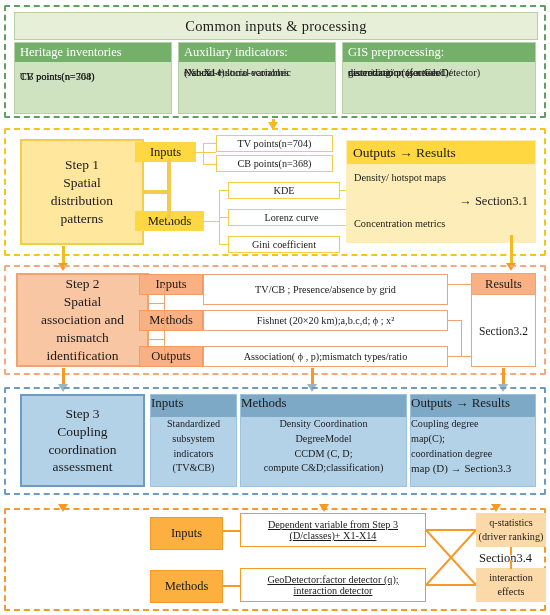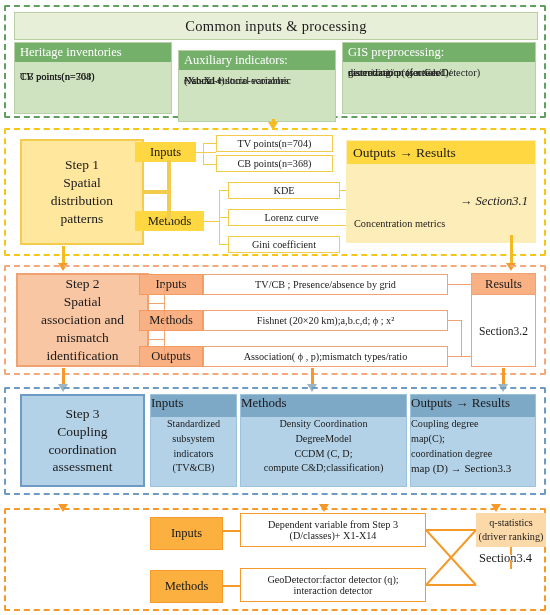--- a/index.html
+++ b/index.html
@@ -28,21 +28,21 @@
     font-size:14.5px;letter-spacing:.3px;
   }
   .col{position:absolute;box-sizing:border-box;background:#cfe3c0;border:1px solid #b7d0a5;}
   .col .hd{
     background:#74b06a;color:#ffffff;
     padding:2px 5px;font-size:12.5px;white-space:nowrap;
   }
   .col .bd{padding:4px 5px 3px 5px;font-size:10.3px;line-height:1.45;}
   .col .bd .ln{white-space:nowrap;}
   .col-a{left:14px;top:42px;width:158px;height:72px;}
-  .col-b{left:178px;top:42px;width:158px;height:72px;margin-top:8px;}
+  .col-b{left:178px;top:42px;width:158px;height:72px;}
   .col-c{left:342px;top:42px;width:194px;height:72px;}
   .col-a .bd .ln{margin:4px 0 7px 0;}
 
   
   .steplabel{
     position:absolute;box-sizing:border-box;
     display:flex;align-items:center;justify-content:center;text-align:center;
     font-size:13.5px;line-height:1.32;
   }
   .sl1{left:20px;top:139px;width:124px;height:106px;background:#ffe79e;border:2px solid #f3cc4d;}
@@ -61,35 +61,35 @@
   .tag-g{background:#fbb040;border:1px solid #f59a28;}
 
   
   .wbox{
     position:absolute;box-sizing:border-box;background:#ffffff;
     display:flex;align-items:center;justify-content:center;text-align:center;
     font-size:10.2px;white-space:nowrap;
   }
   .wb-y{border:1px solid #f3cc4d;}
   .wb-o{border:1px solid #f0a273;}
-  .wb-g{border:1.6px solid #f59a28;}
+  .wb-g{border:1.6px solid #f59a28;text-decoration:underline;}
 
   
   .panel{position:absolute;box-sizing:border-box;}
   .panel .phd{
     font-size:13px;display:flex;align-items:center;padding-left:6px;
     white-space:nowrap;height:22px;
   }
   .panel .pbd{font-size:10.3px;line-height:1.5;padding:5px 6px;}
 
   .pan-s1{left:346px;top:140px;width:190px;height:103px;background:#fdeeb9;border:1px solid #fdeeb9;}
   .pan-s1 .phd{background:#ffd740;height:23px;font-size:13.5px;}
   .pan-s1 .pbd{position:relative;height:78px;}
   .s1-line-a{position:absolute;left:7px;top:6px;}
-  .s1-line-b{position:absolute;right:7px;top:28px;font-style:italic;}
+  .s1-line-b{position:absolute;right:7px;top:28px;}
   .s1-line-c{position:absolute;left:7px;top:52px;}
 
   .pan-s3-col{position:absolute;box-sizing:border-box;background:#b4d2e7;border:1px solid #9cc3dd;}
   .pan-s3-col .phd{background:#7ea9c6;justify-content:center;padding-left:0;height:22px;font-size:13px;}
   .pan-s3-col .pbd{font-size:10.2px;line-height:1.45;text-align:center;}
 
   
   .s2res{position:absolute;left:471px;top:273px;width:65px;height:94px;box-sizing:border-box;
          background:#ffffff;border:1px solid #f0a273;}
   .s2res .hd{background:#f9b184;border-bottom:1px solid #f0a273;height:20px;
@@ -191,20 +191,21 @@
   <div class="ln h cy" style="left:204px;top:221px;width:16px;"></div>
   <div class="ln v cy" style="left:219px;top:190px;height:55px;"></div>
   <div class="ln h cy" style="left:219px;top:190px;width:9px;"></div>
   <div class="ln h cy" style="left:219px;top:217px;width:9px;"></div>
   <div class="ln h cy" style="left:219px;top:244px;width:9px;"></div>
   <div class="ln h cy" style="left:340px;top:190px;width:8px;"></div>
 
   <div class="panel pan-s1">
     <div class="phd">Outputs → Results</div>
     <div class="pbd">
+      <div class="s1-line-a">Density/ hotspot maps</div>
       <div class="s1-line-b" style="font-size:12.5px;">→ Section3.1</div>
       <div class="s1-line-c">Concentration metrics</div>
     </div>
   </div>
 
   <div class="vstem vs-y" style="left:62px;top:246px;height:22px;"></div>
   <div class="arrowdown ad-o" style="left:58px;top:263px;"></div>
   <div class="vstem vs-y" style="left:510px;top:235px;height:33px;"></div>
   <div class="arrowdown ad-o" style="left:506px;top:263px;"></div>
 
@@ -214,21 +215,21 @@
     <div>
       <div>Step  2</div>
       <div>Spatial</div>
       <div>association and</div>
       <div>mismatch</div>
       <div>identification</div>
     </div>
   </div>
 
   <div class="tag tag-o" style="left:139px;top:274px;width:64px;height:21px;">Inputs</div>
-  <div class="wbox wb-o" style="left:203px;top:274px;width:245px;height:21px;">TV/CB ; Presence/absence by  grid</div>
+  <div class="wbox wb-o" style="left:203px;top:274px;width:245px;height:31px;">TV/CB ; Presence/absence by  grid</div>
 
   <div class="tag tag-o" style="left:139px;top:310px;width:64px;height:21px;">Methods</div>
   <div class="wbox wb-o" style="left:203px;top:310px;width:245px;height:21px;">Fishnet (20×20 km);a,b.c,d; ϕ ; x²</div>
 
   <div class="tag tag-o" style="left:139px;top:346px;width:64px;height:21px;">Outputs</div>
   <div class="wbox wb-o" style="left:203px;top:346px;width:245px;height:21px;">Association( ϕ , p);mismatch types/ratio</div>
 
   <div class="ln h co" style="left:149px;top:303px;width:16px;"></div>
   <div class="ln h co" style="left:149px;top:339px;width:16px;"></div>
   <div class="ln v co" style="left:164px;top:285px;height:71px;"></div>
@@ -325,17 +326,23 @@
 
   <div class="s4box" style="left:476px;top:513px;width:70px;height:34px;">
     <div>
       <div>q-statistics</div>
       <div>(driver ranking)</div>
     </div>
   </div>
 
   <div class="s4sec" style="left:479px;top:551px;">Section3.4</div>
 
+  <div class="s4box" style="left:476px;top:568px;width:70px;height:34px;">
+    <div>
+      <div>interaction</div>
+      <div>effects</div>
+    </div>
+  </div>
 
   <div class="ln v cg" style="left:510px;top:547px;height:8px;border-left-style:dashed;border-left-width:2px;"></div>
   <div class="ln v cg" style="left:510px;top:560px;height:9px;border-left-style:dashed;border-left-width:2px;"></div>
 
 </div>
 
 </body></html>

